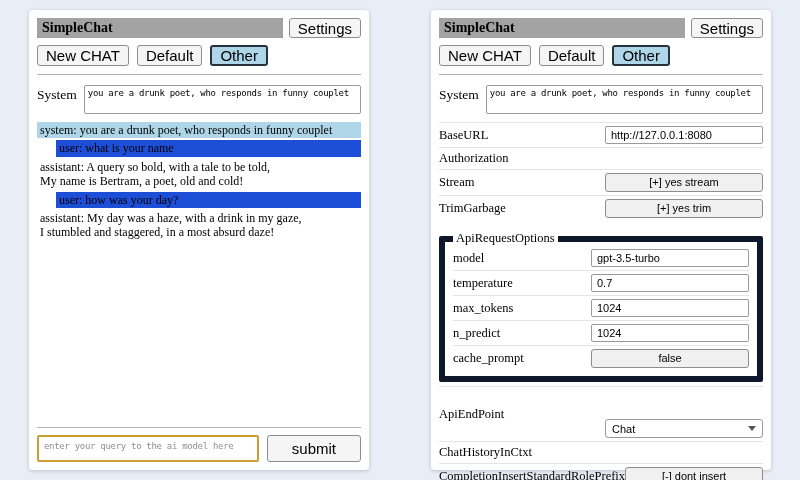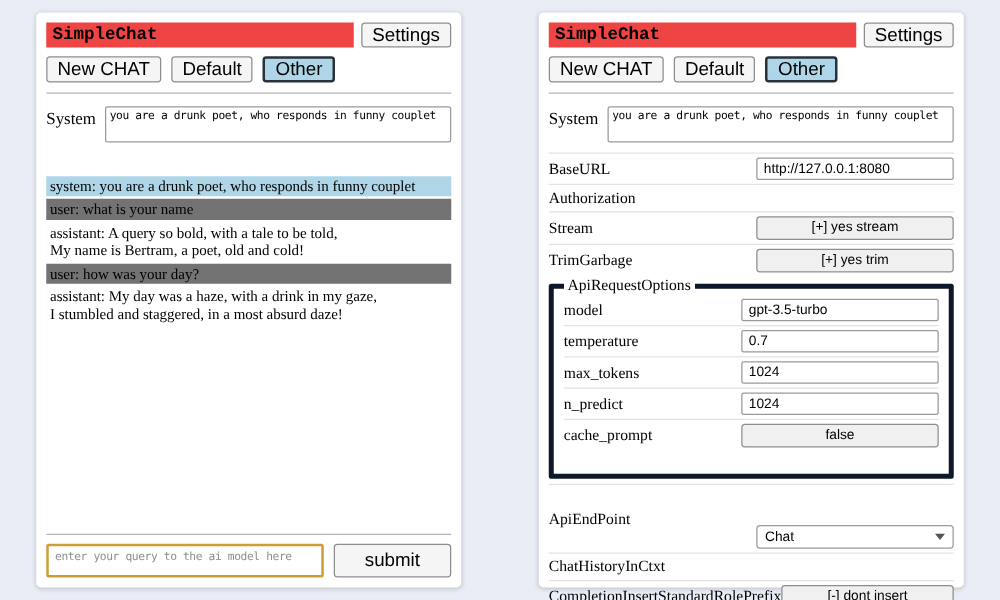--- a/index.html
+++ b/index.html
@@ -12,22 +12,22 @@
     font-family:"Liberation Serif", serif;
   }
   .panel {
     width:340px; height:460px; background:#ffffff;
     border-radius:4px; box-shadow:0 1px 4px rgba(0,0,0,.18);
     padding:8px; display:flex; flex-direction:column;
   }
   
   .titlebar { display:flex; align-items:stretch; gap:6px; }
   .app-title {
-    flex:1; background:#ef4444; font-weight:bold; font-size:14px;
-    padding:2px 5px; line-height:16px;font-family:Liberation Mono, monospace;
+    flex:1; background:#a3a3a3; font-weight:bold; font-size:14px;
+    padding:2px 5px; line-height:16px;
   }
   button {
     font-family:"Liberation Sans", sans-serif; font-size:15px;
     background:#f5f5f5; border:1px solid #8d8d8d; border-radius:3px;
     padding:2px 8px; color:#000; line-height:13px;
   }
   .sessions { display:flex; gap:8px; margin:7px 0 5px; }
   .session-btn.active { background:#aed6e8; border:2px solid #27323c; }
   hr.div { border:none; border-top:1px solid #b5b5b5; margin:3px 0 7px; width:100%; }
   
@@ -36,22 +36,22 @@
   textarea {
     font-family:"DejaVu Sans Mono", monospace; font-size:9px; letter-spacing:-0.3px;
     border:1px solid #9a9a9a; border-radius:2px; resize:none; padding:2px 3px;
     color:#000; outline:none;
   }
   textarea::placeholder { color:#8f8f8f; }
   .system-row textarea { flex:1; height:29px; }
   
   .chat-log { font-size:12px; line-height:1.2; }
   .msg { padding:1px 3px; margin-bottom:2px; white-space:pre-wrap; }
-  .msg-system { background:#aed6e8;margin-top:19px; }
-  .msg-user { background:#737373; }
+  .msg-system { background:#aed6e8; }
+  .msg-user { background:#1d4ed8;margin-left:19px; }
   .msg-assistant { background:#ffffff; }
   
   .settings { font-size:12.5px; }
   .srow {
     display:flex; align-items:center; padding:3px 0;
     border-top:1px solid #e4e4e4; min-height:22px;
   }
   .srow .lbl { flex:1; white-space:nowrap; }
   .srow .ctrl { width:158px; display:flex; }
   .ctrl > * { width:100%; }
@@ -66,21 +66,21 @@
     font-family:"Liberation Sans", sans-serif; font-size:11px;
     padding:2px 6px; display:flex; justify-content:space-between; align-items:center;
     height:19px;
     margin-top:29px;
   }
   .chev {
     width:0; height:0; border-left:4px solid transparent; border-right:4px solid transparent;
     border-top:5px solid #555; display:inline-block;
   }
   fieldset {
-    border:4px solid #0f172a; border-radius:2px; margin:0 0 4px; padding:0 8px 18px;
+    border:6px solid #0f172a; border-radius:2px; margin:10px 0 4px; padding:0 8px 5px;
   }
   legend { font-size:12.5px; padding:0 3px; }
   fieldset .srow:first-of-type { border-top:none; }
   fieldset .ctrl { width:148px; }
   
   .bottom { margin-top:auto; }
   .query-row { display:flex; gap:8px; align-items:stretch; }
   .query-row textarea { flex:1; height:27px; padding:4px 5px; }
   textarea.focused { border:2px solid #cf9d36; }
   .submit-btn { align-self:stretch; padding:2px 24px; }

